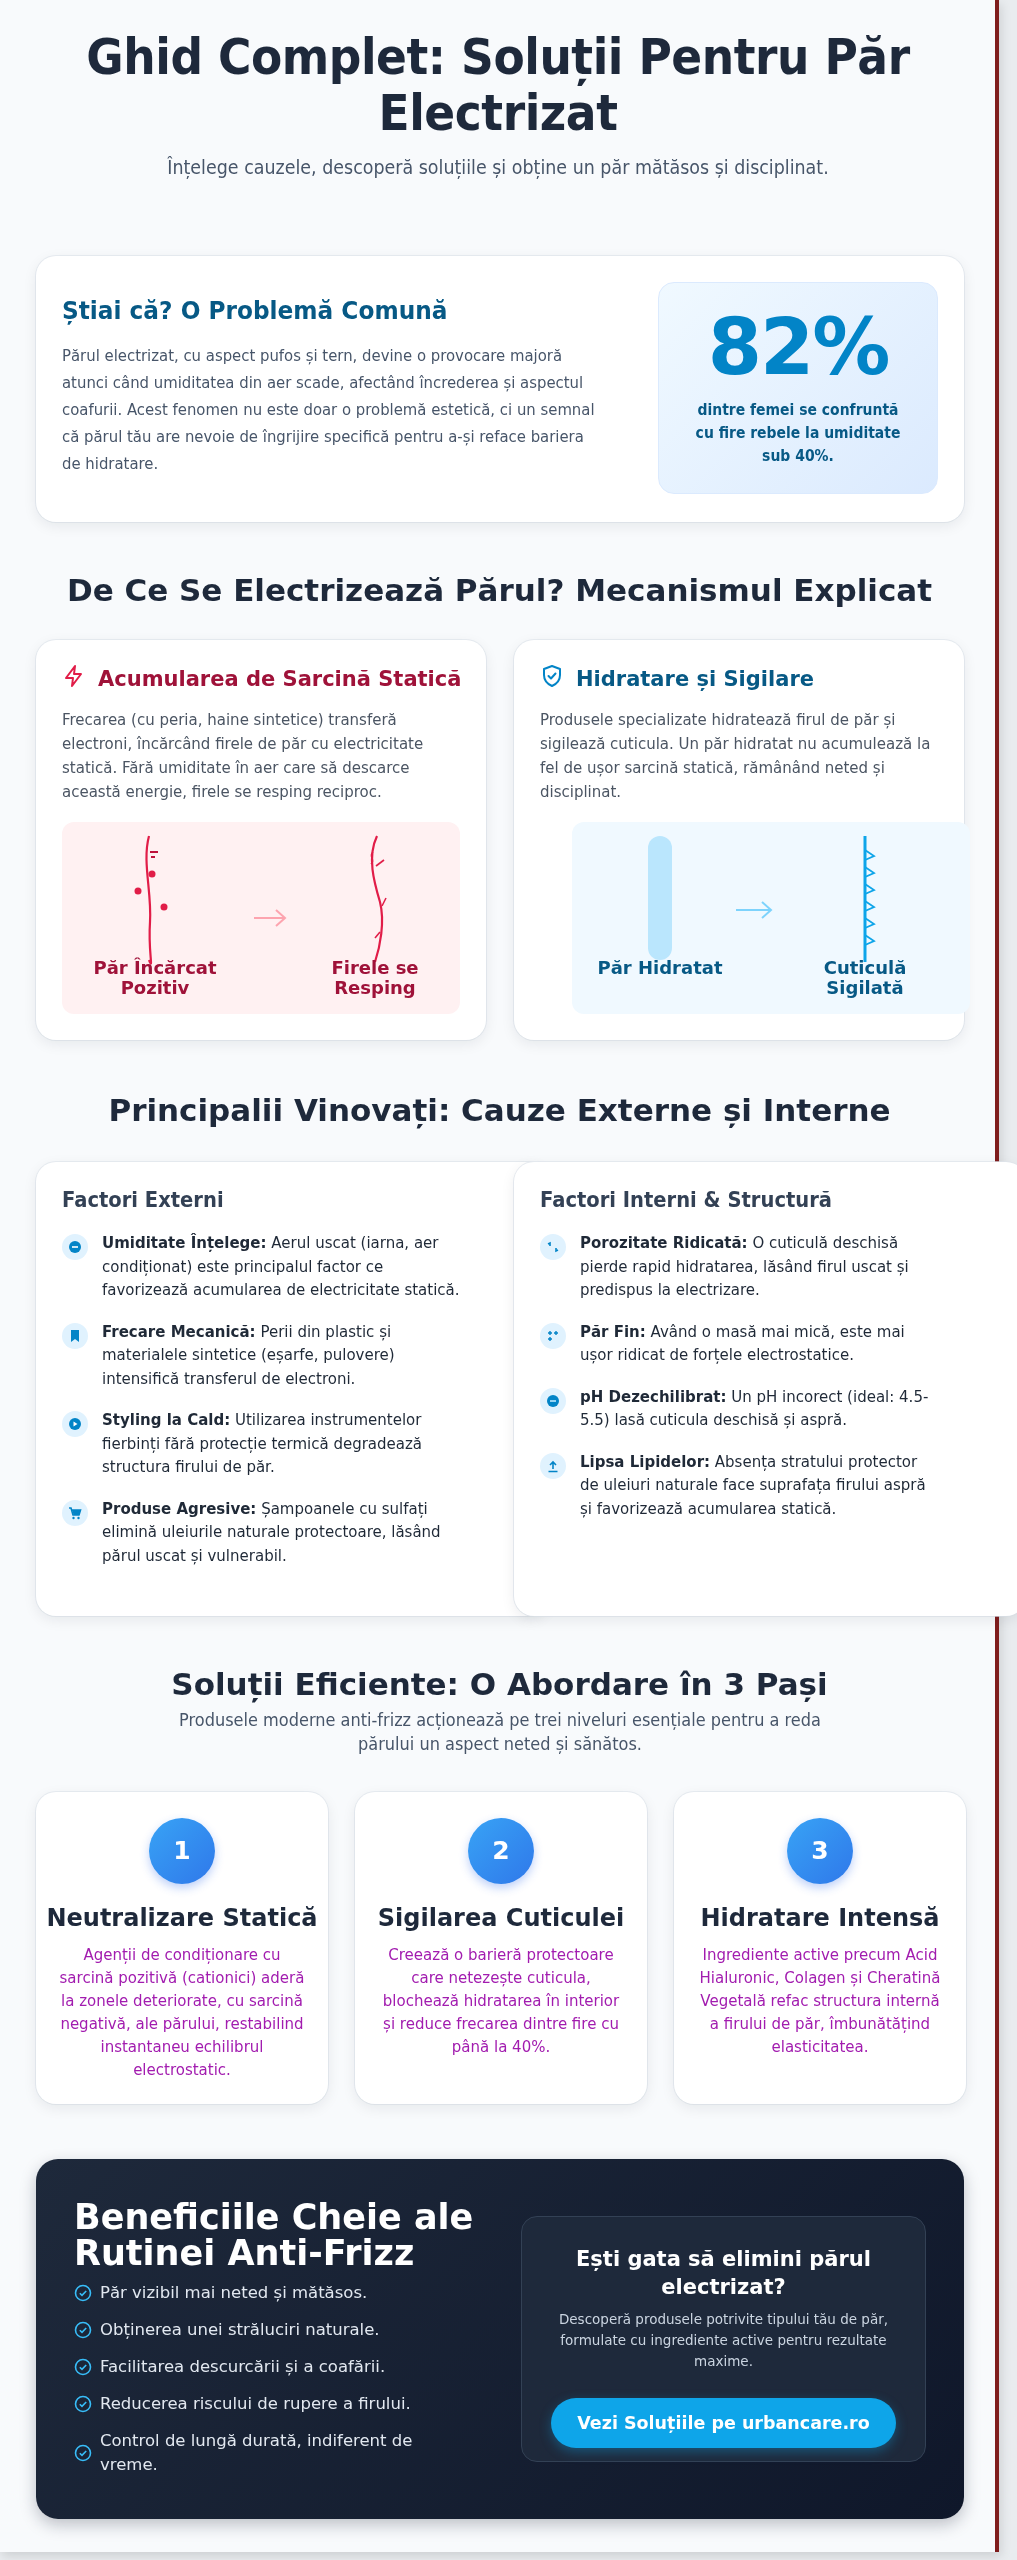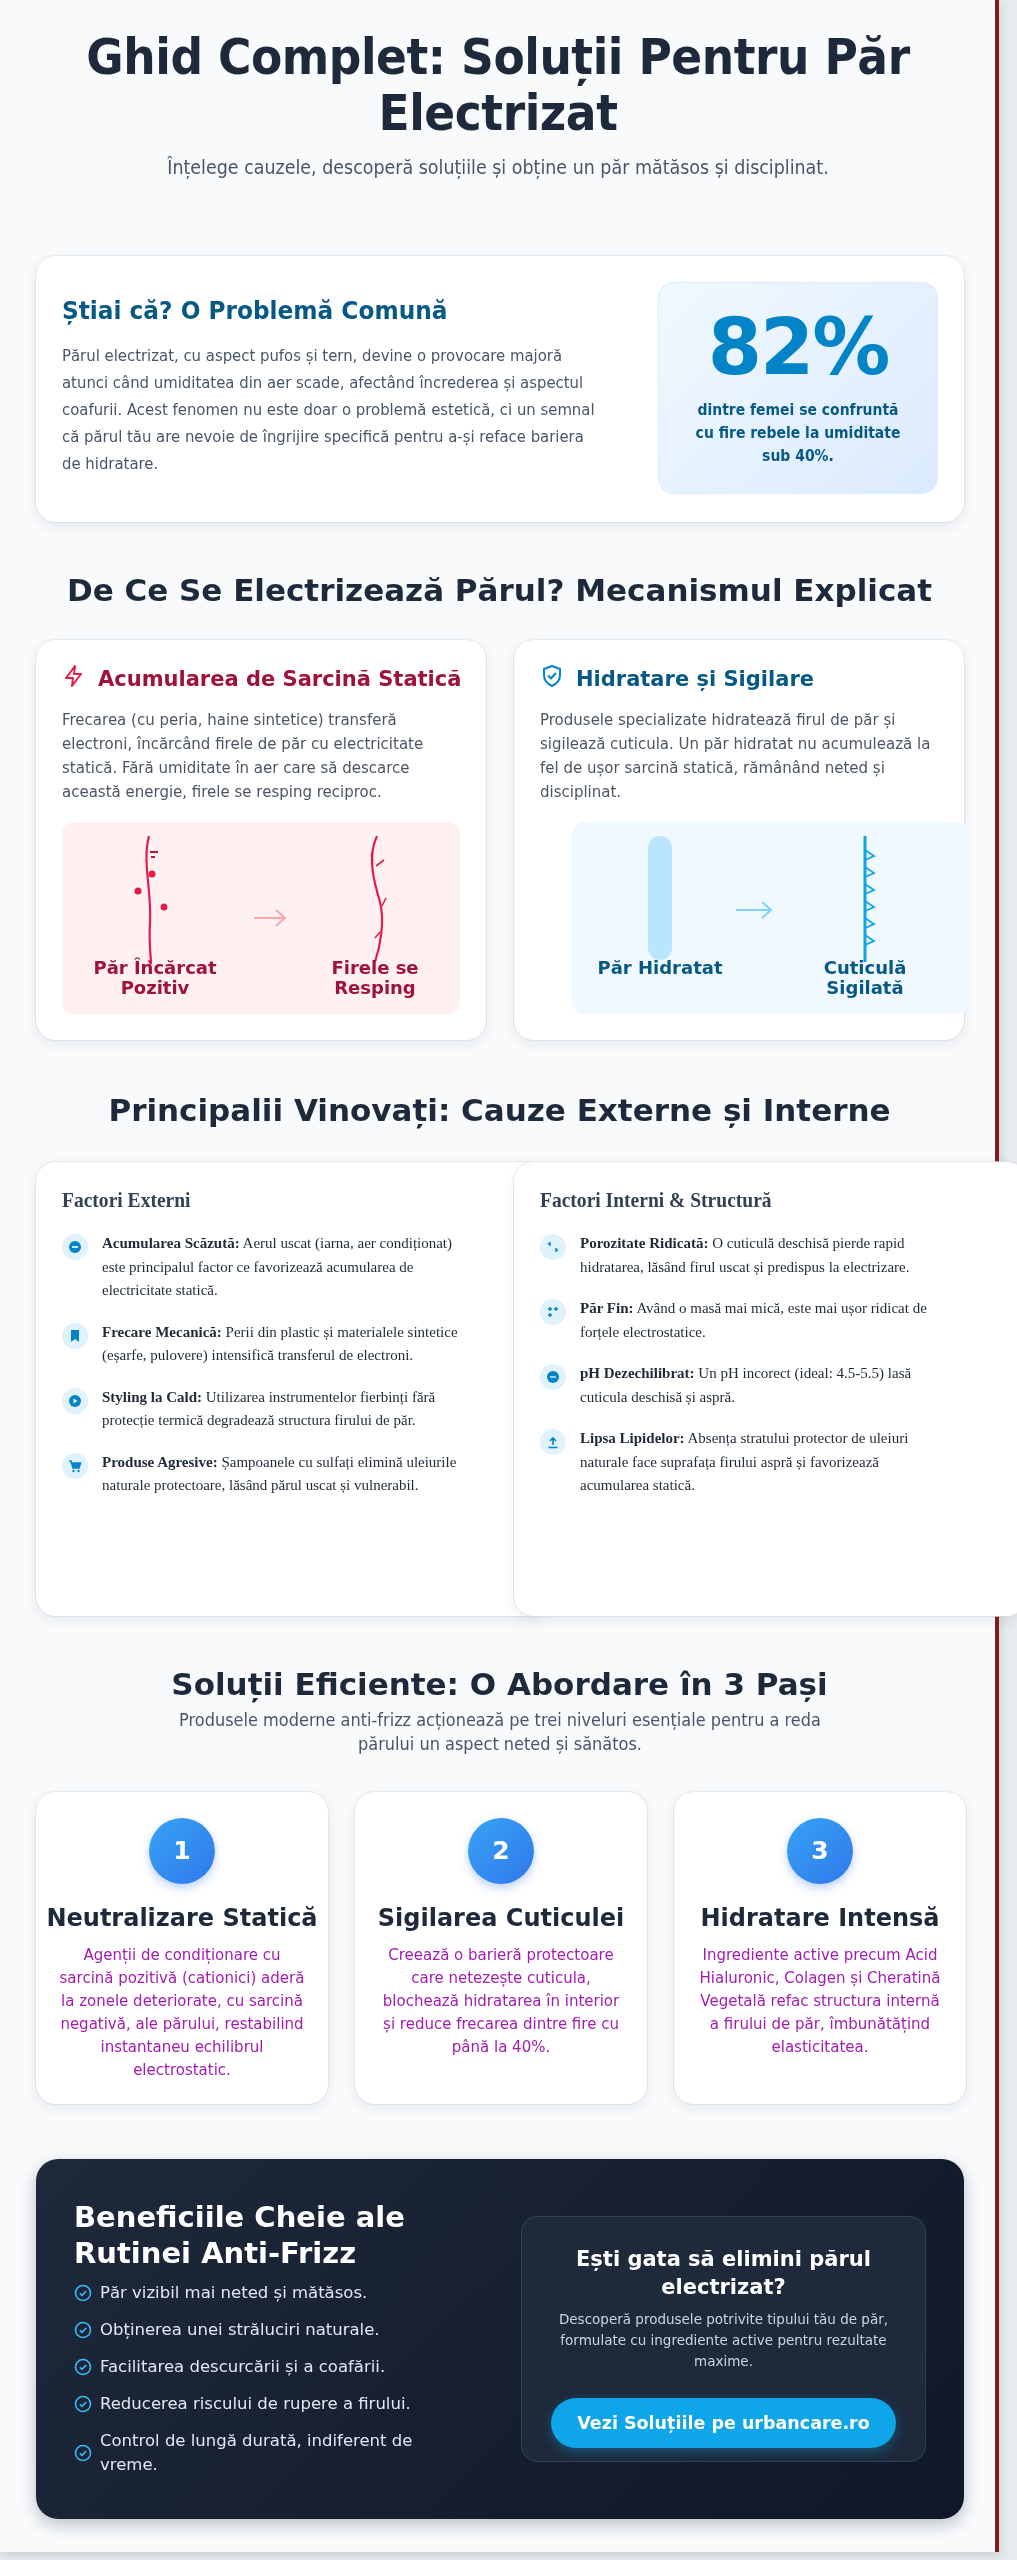--- a/index.html
+++ b/index.html
@@ -72,21 +72,21 @@
     font-size: 15px; line-height: 24px; color: #4b5563;
   }
   .diagram {
     position: absolute; left: 26px; top: 182px; width: 398px; height: 192px;
     border-radius: 12px;
   }
   .diagram svg { position: absolute; left: 0; top: 0; }
   .dlabel {
     position: absolute; text-align: center; font-size: 18px; font-weight: bold; line-height: 20px;
   }
-  .cause { top: 1162px; width: 512px; height: 454px; font-family: Liberation Serif, serif; }
+  .cause { top: 1162px; width: 512px; height: 454px; }
   .cause h3 {
     position: absolute; left: 26px; top: 26px; font-size: 21px; font-weight: bold; color: #334155;
     transform: scaleX(0.93); transform-origin: left;
   }
   .cause ul { position: absolute; left: 26px; top: 70px; width: 400px; list-style: none; }
   .cause li { display: flex; gap: 14px; margin-bottom: 18px; }
   .cause .ic {
     flex: 0 0 26px; width: 26px; height: 26px; border-radius: 50%;
     background: #e0f2fe; display: flex; align-items: center; justify-content: center;
     color: #0369a1; margin-top: 2px;
@@ -108,21 +108,21 @@
   .step p {
     margin: 12px auto 0; width: 250px; font-size: 15px; line-height: 23px; color: #a21caf;
   }
   .cta {
     position: absolute; left: 36px; top: 2159px; width: 928px; height: 360px;
     border-radius: 22px; background: linear-gradient(135deg, #1e293b, #0f172a);
     box-shadow: 0 6px 16px rgba(15,23,42,0.25);
   }
   .cta h2 {
     position: absolute; left: 38px; top: 40px; width: 400px;
-    font-size: 29px; line-height: 36px; font-weight: bold; color: #fff;
+    font-size: 35px; line-height: 36px; font-weight: bold; color: #fff;
   }
   .cta ul { position: absolute; left: 38px; top: 122px; width: 400px; list-style: none; }
   .cta li { display: flex; align-items: center; gap: 8px; margin-bottom: 13px; font-size: 16.5px; line-height: 24px; color: #e2e8f0; }
   .cta li .ck { flex: 0 0 18px; }
   .ctabox {
     position: absolute; left: 485px; top: 57px; width: 405px; height: 246px;
     border-radius: 16px; background: #1e293b; border: 1px solid #334155; text-align: center;
   }
   .ctabox h3 { margin: 28px auto 0; width: 340px; font-size: 21px; line-height: 28px; font-weight: bold; color: #fff; }
   .ctabox p { margin: 8px auto 0; width: 340px; font-size: 13.5px; line-height: 21px; color: #cbd5e1; }
@@ -215,21 +215,21 @@
   <section class="card cause" style="left:36px;">
     <h3>Factori Externi</h3>
     <ul>
       <li>
         <span class="ic">
             <svg width="14" height="14" viewBox="0 0 14 14">
               <circle cx="7" cy="7" r="6" fill="#0284c7"></circle>
               <rect x="4" y="6.2" width="6" height="1.6" fill="#fff"></rect>
             </svg>
           </span>
-        <span class="txt"><b>Acumularea Scăzută:</b><span> Aerul uscat (iarna, aer condiționat) este principalul factor ce favorizează acumularea de electricitate statică.</span></span>
+        <span class="txt"><b>Umiditate Înțelege:</b><span> Aerul uscat (iarna, aer condiționat) este principalul factor ce favorizează acumularea de electricitate statică.</span></span>
       </li>
       <li>
         <span class="ic">
             <svg width="12" height="14" viewBox="0 0 12 14">
               <path d="M2 1h8v12l-4-3-4 3z" fill="#0284c7"></path>
             </svg>
           </span>
         <span class="txt"><b>Frecare Mecanică:</b><span> Perii din plastic și materialele sintetice (eșarfe, pulovere) intensifică transferul de electroni.</span></span>
       </li>
       <li>

